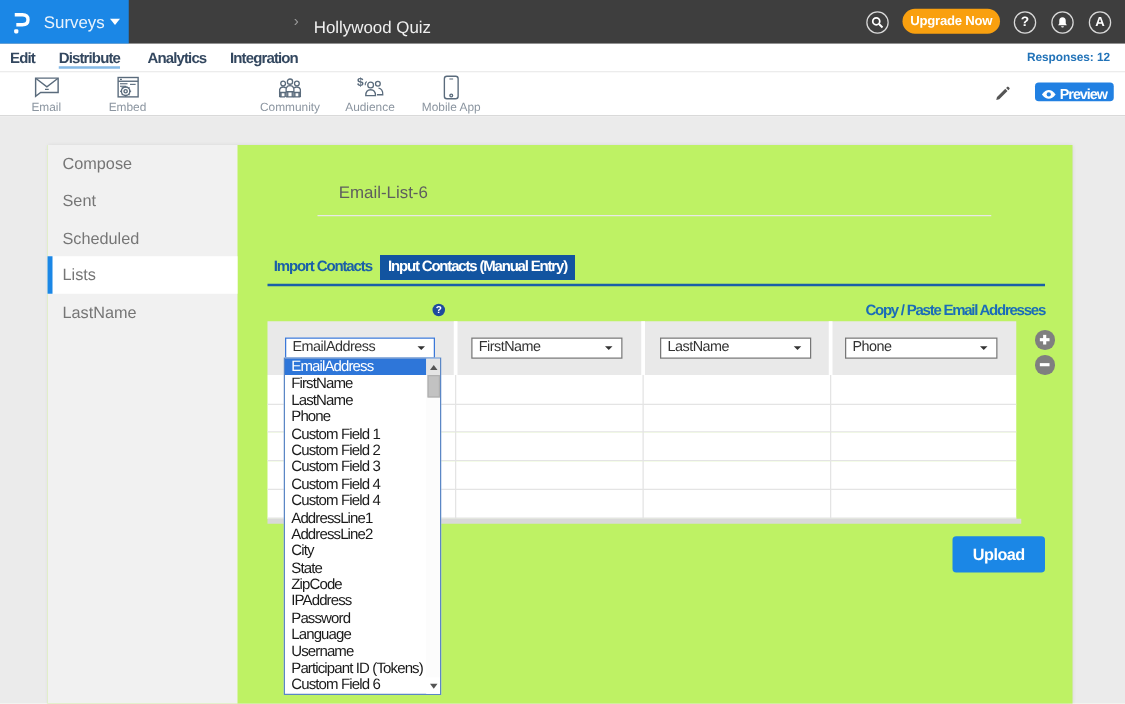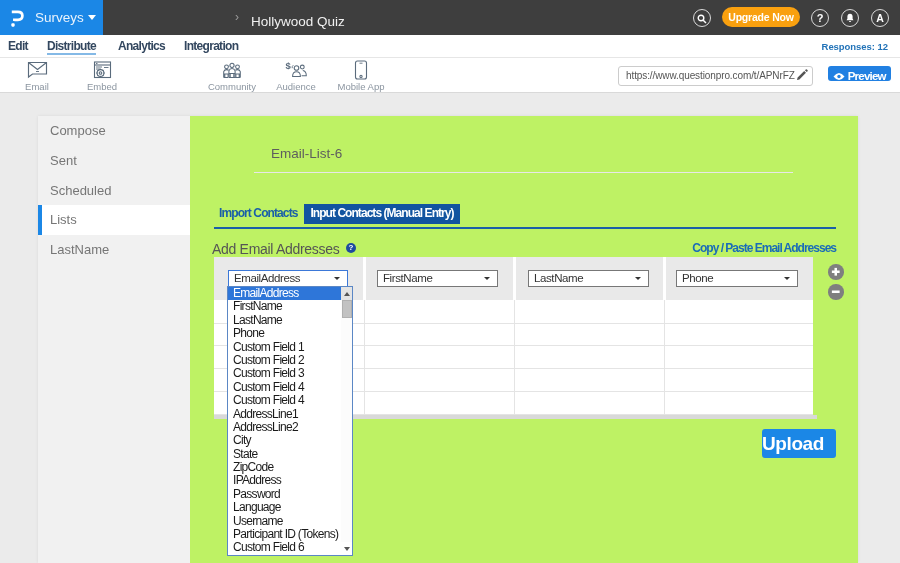--- a/index.html
+++ b/index.html
@@ -53,21 +53,21 @@
 
   
   #thead { left:176px; top:141px; width:599px; height:42.5px; background:#e9e9e9; }
   .colgap { top:141px; width:3px; height:42.5px; background:#fff; }
   .hsel { top:153.5px; height:17px; background:#fff; border:1px solid #777; font-size:11.5px; letter-spacing:-0.4px; color:#333; line-height:15px; padding-left:5px; }
   .hsel .car { position:absolute; right:7px; top:6.5px; width:0; height:0; border-left:3px solid transparent; border-right:3px solid transparent; border-top:3.8px solid #333; }
   .trow { left:176px; width:599px; height:23px; background:#fff; border-bottom:1px solid #e4e4e4; }
   .vline { width:1px; background:#e4e4e4; }
   #tbottom { left:176px; top:298.5px; width:603px; height:4.5px; background:#d9d9d9; }
   .pm { left:790px; width:15.5px; height:15.5px; border-radius:50%; background:#7f7f7f; color:#fff; text-align:center; }
-  #upload { left:724px; top:313px; width:74px; height:29px; background:#1b87e6; border-radius:3px; color:#fff; font-size:19px; font-weight:bold; letter-spacing:-0.4px; text-align:left; line-height:29px; }
+  #upload { left:724px; top:313px; width:74px; height:29px; background:#1b87e6; border-radius:3px; color:#fff; font-size:13px; font-weight:bold; letter-spacing:-0.4px; text-align:center; line-height:29px; }
 
   
   #ddwrap { left:189px; top:170px; width:126px; height:270px; background:#fff; border:1px solid #5b87c5; z-index:50; }
   .dditem { height:13.4px; line-height:13.4px; font-size:12px; letter-spacing:-0.7px; color:#1a1a1a; padding-left:5px; white-space:nowrap; }
   .dditem.sel { background:#2e76d9; color:#fff; }
   #ddscroll { position:absolute; right:0; top:0; width:11px; height:268px; background:#fcfcfc; }
   #ddscroll .btn { position:absolute; left:0; width:11px; height:13px; background:#e4e4e4; }
   #ddthumb { position:absolute; left:0.5px; top:13px; width:10px; height:18px; background:#c2c2c2; border:1px solid #b0b0b0; }
   .tri-up { position:absolute; left:2.5px; top:4.5px; width:0; height:0; border-left:3px solid transparent; border-right:3px solid transparent; border-bottom:4px solid #555; }
   .tri-dn { position:absolute; left:2.5px; top:4.5px; width:0; height:0; border-left:3px solid transparent; border-right:3px solid transparent; border-top:4px solid #555; }
@@ -166,21 +166,20 @@
     <div class="lbl">Audience</div>
   </div>
   <div class="abs tool" style="left:329px">
     <svg width="14" height="20" viewBox="0 0 14 20" fill="none" stroke="#5a6b7c" stroke-width="1.1">
       <rect x="1.5" y="1" width="11" height="18" rx="2"></rect>
       <line x1="5.5" y1="3.2" x2="8.5" y2="3.2" stroke-width="0.9"></line>
       <circle cx="7" cy="16.4" r="1.1"></circle>
     </svg>
     <div class="lbl">Mobile App</div>
   </div>
-  <div class="abs" id="urlbox">https://www.questionpro.com/t/APNrFZ</div>
   <svg class="abs" id="pencil" width="13" height="13" viewBox="0 0 13 13">
     <path d="M2 11 L2.6 8.6 L9.2 2 L11 3.8 L4.4 10.4 Z M9.9 1.3 L10.8 0.4 Q11.3 0 11.9 0.5 L12.5 1.1 Q13 1.7 12.6 2.2 L11.7 3.1 Z" fill="#555"></path>
   </svg>
   <div class="abs" id="preview"><svg width="12" height="9" viewBox="0 0 12 9" style="vertical-align:-1px">
         <path d="M0.5 4.5 Q6 -2.5 11.5 4.5 Q6 11.5 0.5 4.5Z" fill="#fff"></path>
         <circle cx="6" cy="4.5" r="1.7" fill="#2180e2"></circle>
       </svg> Preview</div>
 
   <div class="abs" id="main">
     <div class="abs" id="card">
@@ -191,21 +190,20 @@
       <div class="abs sideitem" style="top:30px">Sent</div>
       <div class="abs sideitem" style="top:60px">Scheduled</div>
       <div class="abs sideitem" style="top:89px">Lists</div>
       <div class="abs sideitem" style="top:119px">LastName</div>
 
       <div class="abs" id="title">Email-List-6</div>
       <div class="abs" id="title-line"></div>
       <div class="abs" id="tab1">Import Contacts</div>
       <div class="abs" id="tab2">Input Contacts (Manual Entry)</div>
       <div class="abs" id="tab-underline"></div>
-      <div class="abs" id="addemail">Add Email Addresses</div>
       <div class="abs" id="qmark">?</div>
       <div class="abs" id="copypaste">Copy / Paste Email Addresses</div>
 
       <div class="abs" id="thead"></div>
       <div class="abs colgap" style="left:324.5px"></div>
       <div class="abs colgap" style="left:474.5px"></div>
       <div class="abs colgap" style="left:624.5px"></div>
       <div class="abs hsel" style="left:190px; width:120px; border-color:#3b78d8;">EmailAddress<span class="car"></span></div>
       <div class="abs hsel" style="left:339px; width:121px;">FirstName<span class="car"></span></div>
       <div class="abs hsel" style="left:490px; width:121px;">LastName<span class="car"></span></div>

